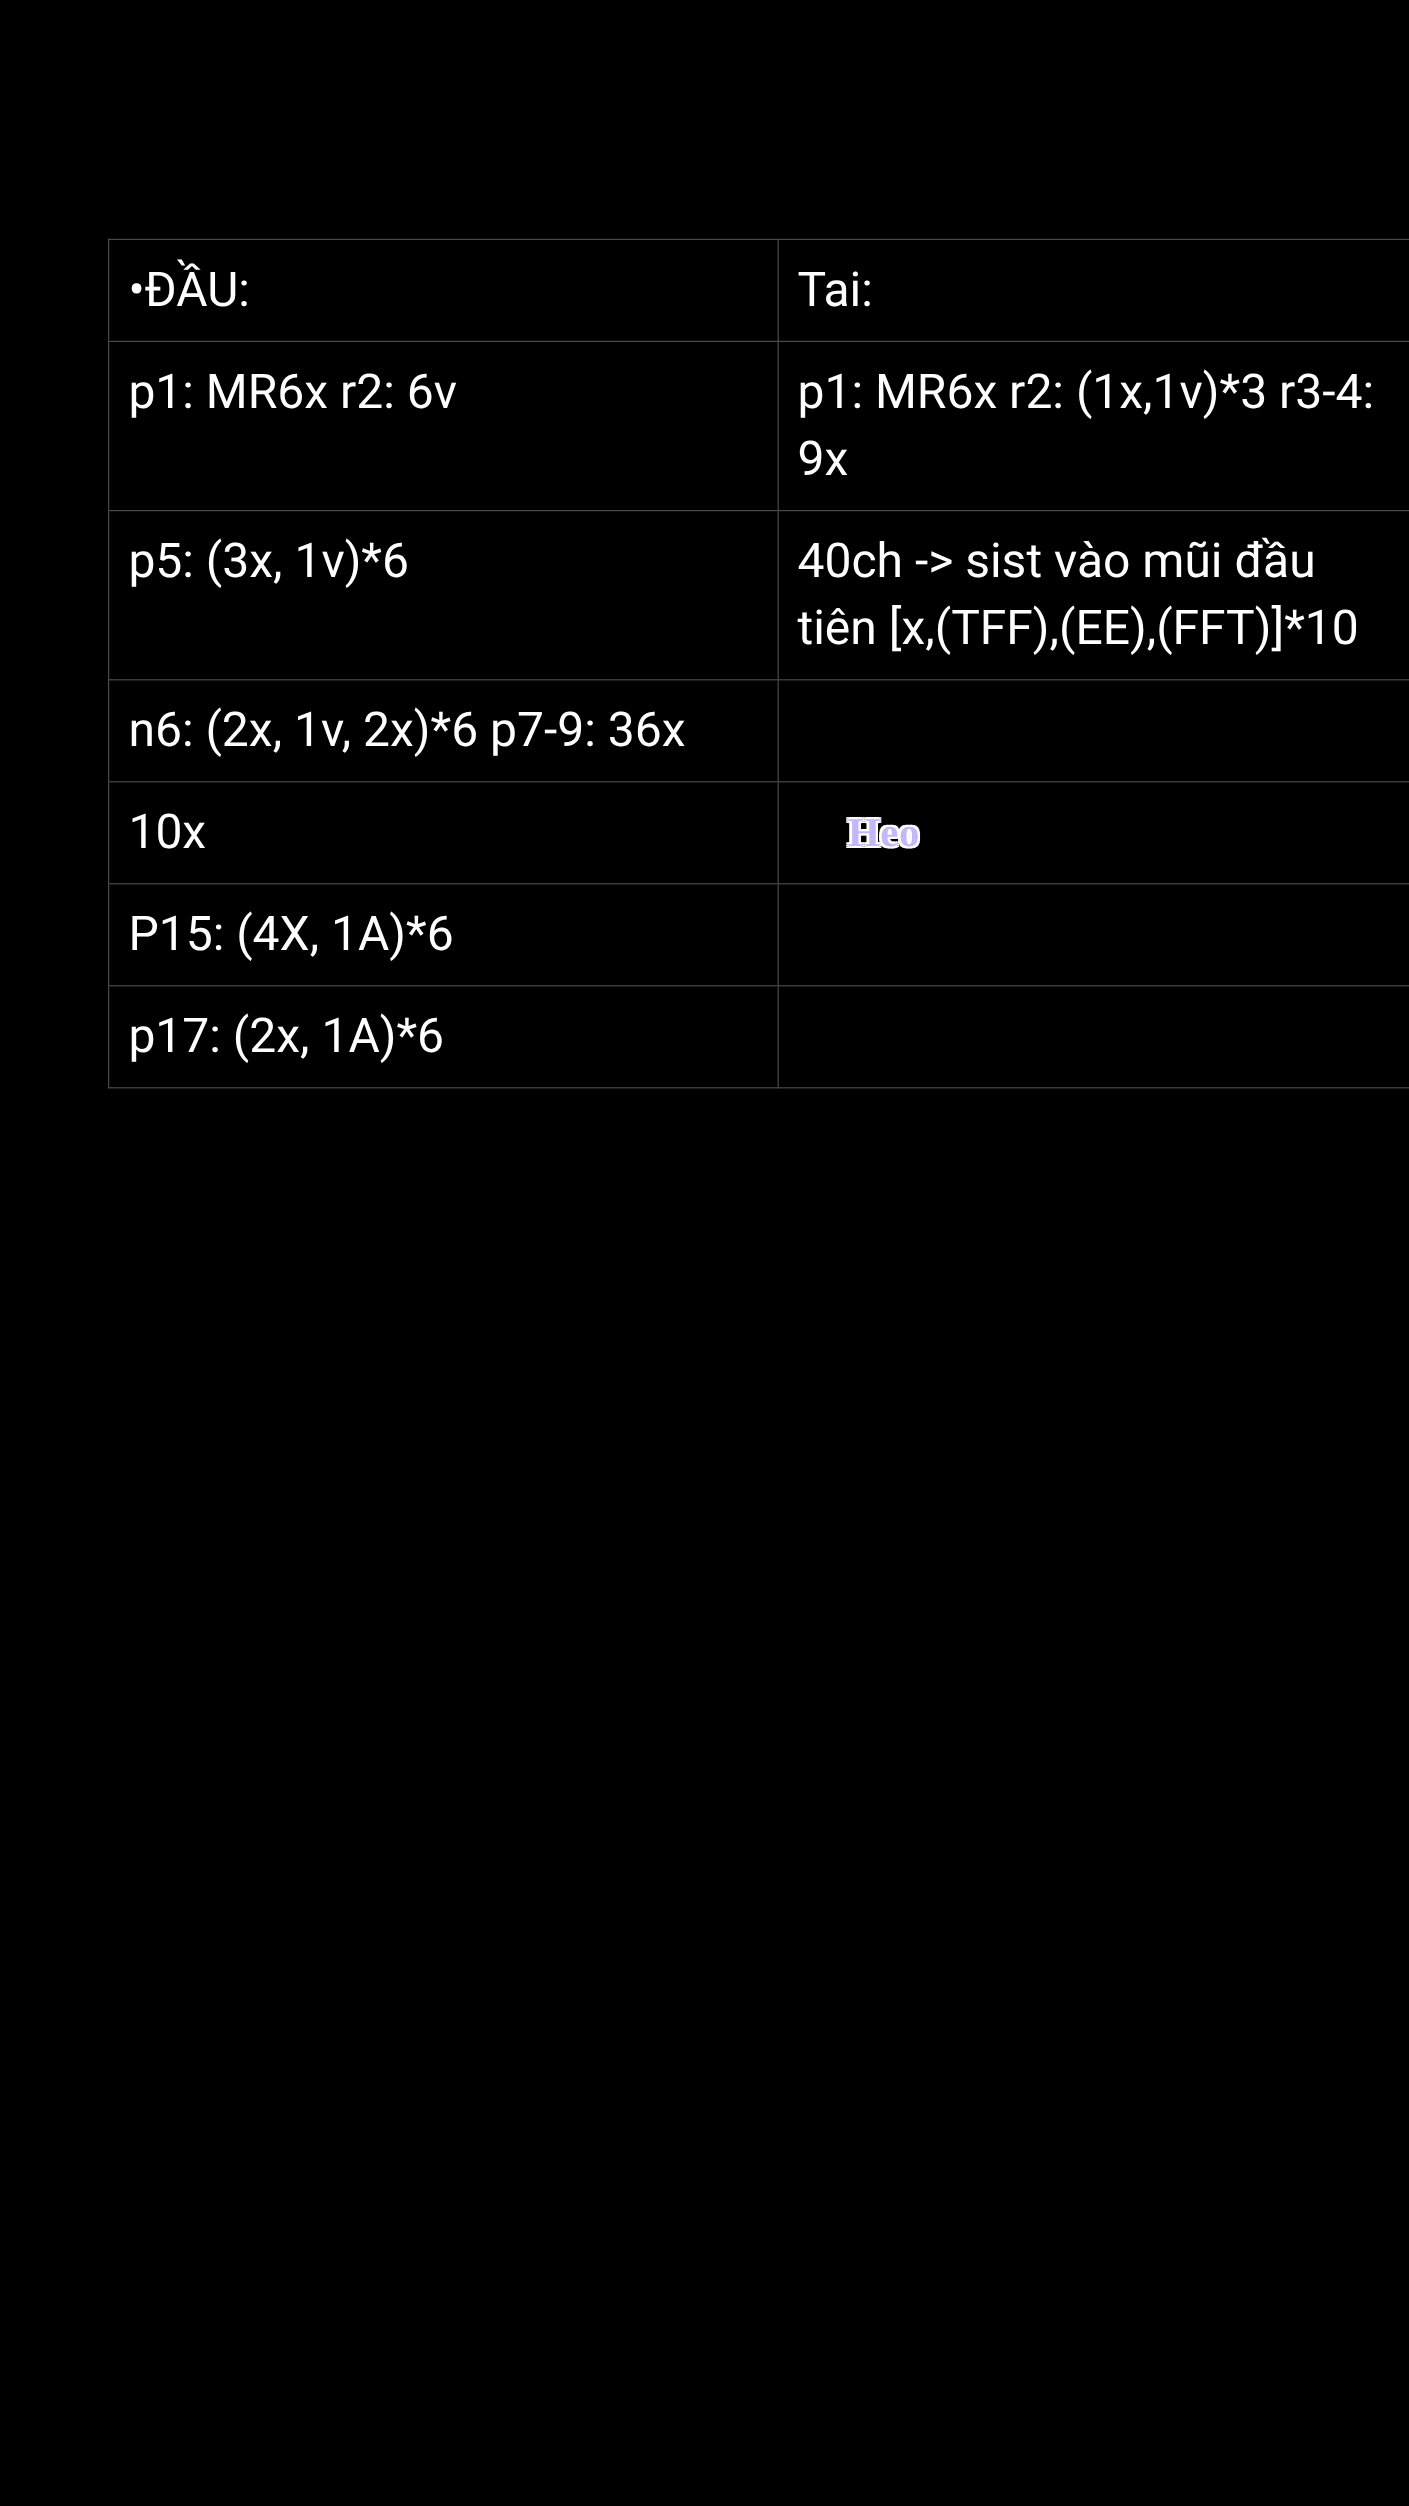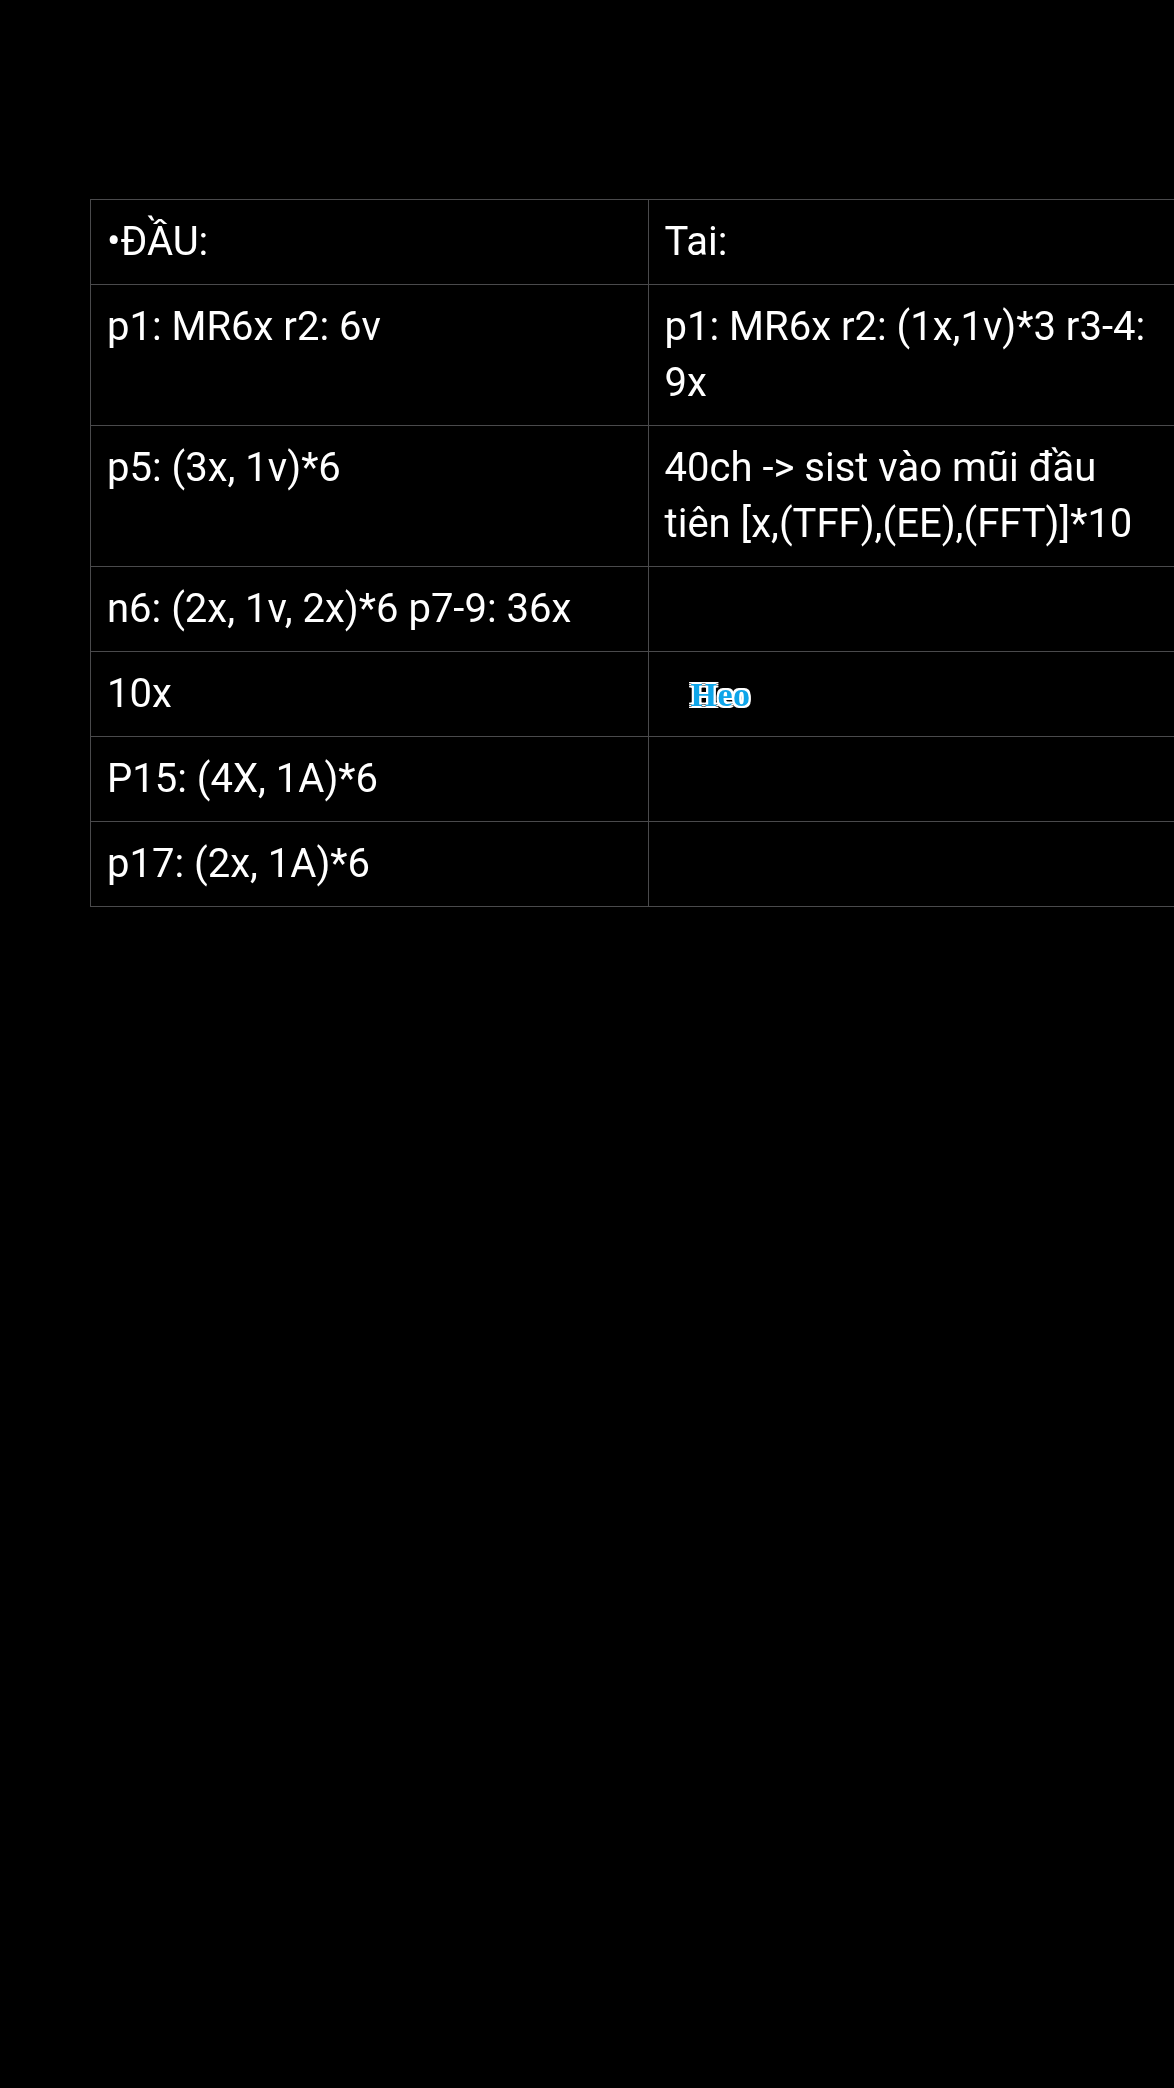--- a/index.html
+++ b/index.html
@@ -34,25 +34,25 @@
       position: relative;
     }
     td:first-child {
       width: 51.2%;
     }
     td:last-child {
       width: 48.8%;
     }
     .sticker {
       position: absolute;
-      left: 26px;
+      left: 42px;
       top: 88px;
       font-size: 34px;
       font-weight: 900;
-      color: #0ea5e9;
+      color: #c4b5fd;
       text-shadow:
         -2px -2px 0 #fff,
          2px -2px 0 #fff,
         -2px  2px 0 #fff,
          2px  2px 0 #fff,
         -2px  0   0 #fff,
          2px  0   0 #fff,
          0   -2px 0 #fff,
          0    2px 0 #fff;
       font-family: "Comic Sans MS", "Marker Felt", cursive;

